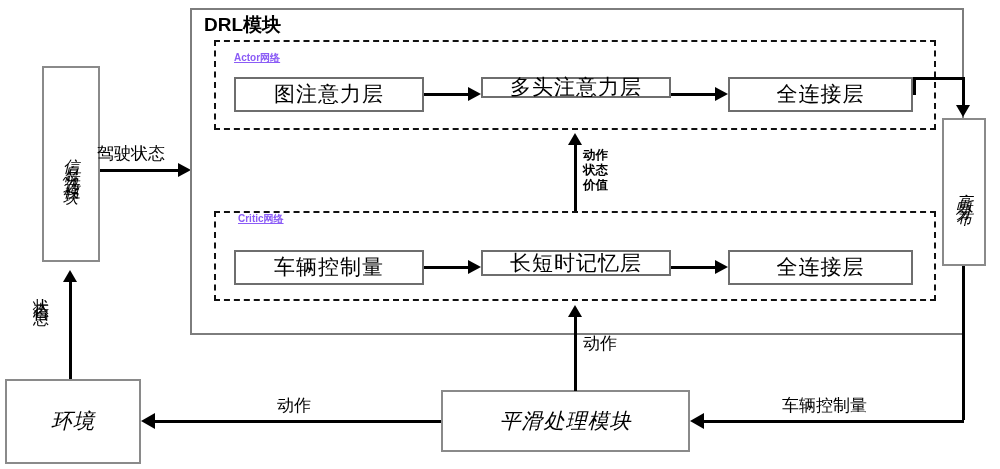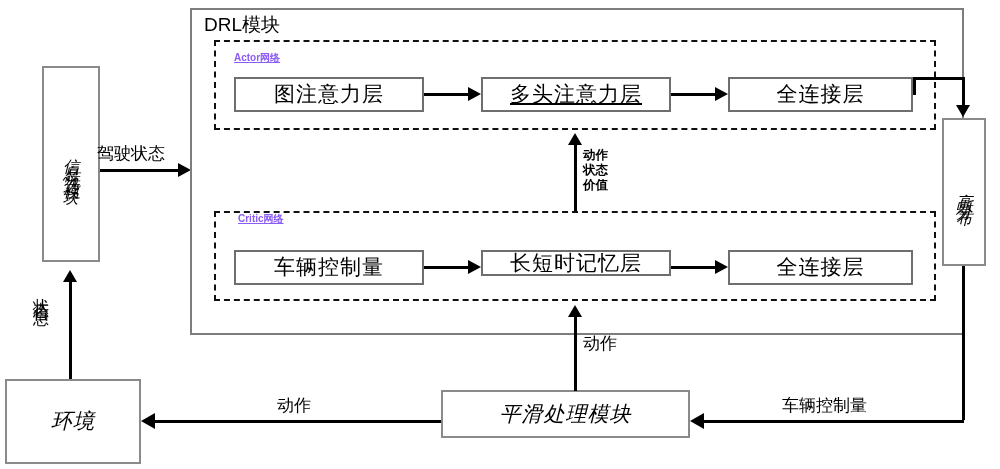--- a/index.html
+++ b/index.html
@@ -49,21 +49,21 @@
 
   
   .layer-label {
     font-size: 21px;
     letter-spacing: 1px;
     font-weight: 400;
   }
   .module-title {
     position: absolute;
     font-size: 19px;
-    font-weight: normal;
+    font-weight: bold;
     color: #000;
     white-space: nowrap;
   }
   .sub-title {
     position: absolute;
     font-size: 10px;
     font-weight: bold;
     color: #8b5cf6;
     white-space: nowrap;
     text-decoration: underline;
@@ -155,21 +155,21 @@
 
   <div class="dashdot" style="left:214px; top:40px; width:722px; height:90px;"></div>
   <div class="sub-title" style="left:234px; top:51px;">Actor网络</div>
 
   <div class="box" style="left:234px; top:77px; width:190px; height:35px;">
     <span class="layer-label">图注意力层</span>
   </div>
   <div class="ln hline" style="left:424px; top:93px; width:44px;"></div>
   <div class="arrow arr-right" style="left:468px; top:87px;"></div>
 
-  <div class="box" style="left:481px; top:77px; width:190px; height:35px;text-decoration:underline;">
+  <div class="box" style="left:481px; top:77px; width:190px; height:21px;">
     <span class="layer-label">多头注意力层</span>
   </div>
   <div class="ln hline" style="left:671px; top:93px; width:44px;"></div>
   <div class="arrow arr-right" style="left:715px; top:87px;"></div>
 
   <div class="box" style="left:728px; top:77px; width:185px; height:35px;">
     <span class="layer-label">全连接层</span>
   </div>
 
   <div class="dashdot" style="left:214px; top:211px; width:722px; height:90px;"></div>
@@ -203,21 +203,21 @@
 
   <div class="ln hline" style="left:913px; top:77px; width:51px;"></div>
   <div class="ln vline" style="left:913px; top:77px; height:18px;"></div>
   <div class="ln vline" style="left:962px; top:77px; height:29px;"></div>
   <div class="arrow arr-down" style="left:956px; top:105px;"></div>
 
   <div class="box box-thin" style="left:5px; top:379px; width:136px; height:85px;">
     <span class="layer-label">环境</span>
   </div>
 
-  <div class="box box-thin" style="left:441px; top:390px; width:249px; height:48px;">
+  <div class="box box-thin" style="left:441px; top:390px; width:249px; height:62px;">
     <span class="layer-label">平滑处理模块</span>
   </div>
 
   <div class="ln hline" style="left:155px; top:420px; width:286px;"></div>
   <div class="arrow arr-left" style="left:141px; top:413px;"></div>
   <div class="edge-label" style="left:277px; top:394px;">动作</div>
 
   <div class="ln vline" style="left:574px; top:317px; width:2.5px; height:74px;"></div>
   <div class="arrow arr-up" style="left:568px; top:305px;"></div>
   <div class="edge-label-small" style="left:583px; top:335px; font-size:17px; font-weight:400; line-height:1.05;">动作</div>

